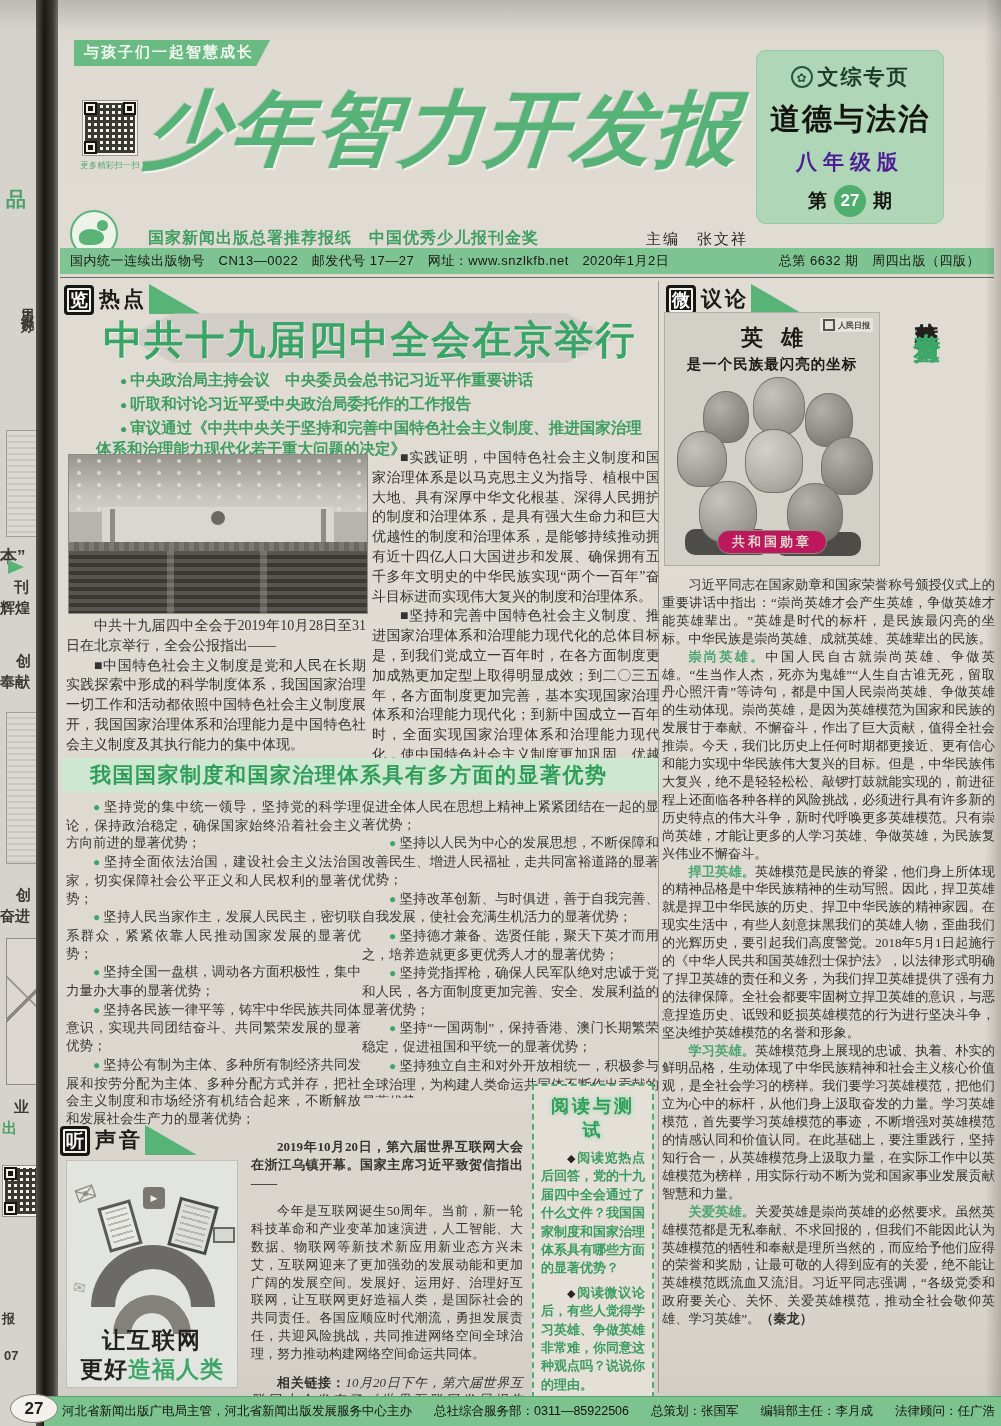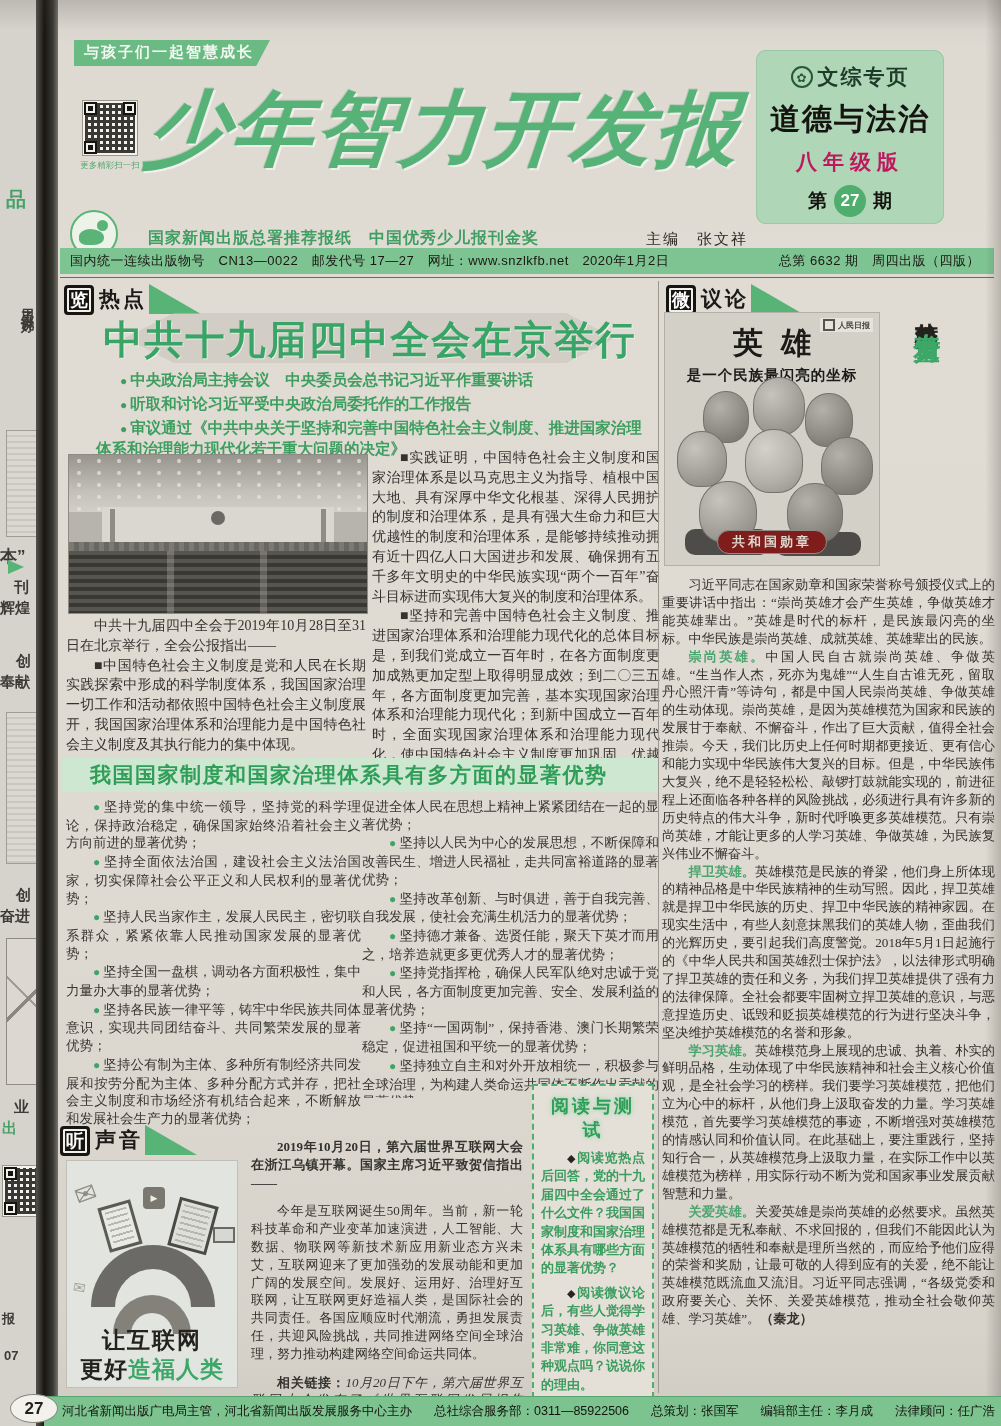--- a/index.html
+++ b/index.html
@@ -58,21 +58,21 @@
   .rule-top{position:absolute;left:2px;top:277px;width:934px;height:1px;background:#6e6b64;}
 
   
   .edition{position:absolute;left:698px;top:50px;width:188px;height:174px;background:#aed6b7;border-radius:10px;
         box-shadow:inset 0 0 0 1px #9bc8a5;display:flex;flex-direction:column;align-items:center;padding-top:13px;box-sizing:border-box;}
   .ed-row1{display:flex;align-items:center;gap:5px;}
   .flower{width:22px;height:22px;border:2px solid #27583b;border-radius:50%;color:#27583b;font-size:12px;
         line-height:20px;text-align:center;box-sizing:border-box;}
   .ed-col{font-family:"Liberation Sans","DejaVu Sans",sans-serif;font-weight:bold;font-size:21px;color:#1f3b29;letter-spacing:2px;}
   .ed-subject{margin-top:8px;font-weight:bold;font-size:30px;color:#151410;letter-spacing:2px;}
-  .ed-grade{margin-top:8px;font-family:"Liberation Sans","DejaVu Sans",sans-serif;font-weight:bold;font-size:21px;color:#be185d;letter-spacing:6px;}
+  .ed-grade{margin-top:8px;font-family:"Liberation Sans","DejaVu Sans",sans-serif;font-weight:bold;font-size:21px;color:#4c1d95;letter-spacing:6px;}
   .ed-issue{margin-top:9px;display:flex;align-items:center;gap:7px;font-weight:bold;font-size:19px;color:#151410;}
   .issue-circle{width:32px;height:32px;border-radius:50%;background:#4fae6d;color:#fff;display:flex;align-items:center;
         justify-content:center;font-family:"Liberation Sans","DejaVu Sans",sans-serif;font-size:17px;font-weight:bold;}
 
   
   .sec{position:absolute;display:flex;align-items:flex-end;height:34px;}
   .sec-badge{width:30px;height:30px;background:#161511;border:3px solid #161511;box-shadow:inset 0 0 0 2px #f2f0ea;
         color:#fff;display:flex;align-items:center;justify-content:center;font-family:"Liberation Sans","DejaVu Sans",sans-serif;
         font-size:18px;font-weight:bold;box-sizing:border-box;border-radius:4px;}
   .sec-rest{font-family:"Liberation Sans","DejaVu Sans",sans-serif;font-weight:bold;font-size:21px;color:#1b1a17;
@@ -150,28 +150,28 @@
   .quiz p{margin:0 0 6px;font-weight:bold;font-size:13px;line-height:18.4px;text-align:justify;text-indent:2em;color:#3c9c5f;}
   .quiz p::before{content:"◆";color:#26251f;margin-right:1px;font-size:11px;}
 
   
   .vrule{position:absolute;left:600px;top:281px;width:1px;height:1112px;background:#9b988f;}
   .poster{position:absolute;left:606px;top:312px;width:214px;height:252px;background:#d3d0c8;border:1px solid #b2afa7;overflow:hidden;}
   .poster-logo{position:absolute;top:5px;right:6px;display:flex;align-items:center;gap:3px;background:#e6e3db;padding:1px 3px;}
   .logo-mark{width:8px;height:8px;border:2px solid #55534e;}
   .logo-text{font-family:"Liberation Sans","DejaVu Sans",sans-serif;font-size:8px;font-weight:bold;color:#45433e;}
   .poster-title{margin:10px 0 0;text-align:center;font-family:"Liberation Sans","DejaVu Sans",sans-serif;font-weight:bold;
-        font-size:30px;color:#1b1a17;letter-spacing:18px;padding-left:18px;}
+        font-size:22px;color:#1b1a17;letter-spacing:18px;padding-left:18px;}
   .poster-sub{margin:2px 0 0;text-align:center;font-weight:bold;font-size:14.5px;color:#1b1a17;letter-spacing:1px;}
   .head{position:absolute;border:1px solid #74726b;border-radius:48% 48% 42% 42%;}
   .tone-a{background:radial-gradient(circle at 35% 30%,#c7c4bd,#a3a19a 55%,#85837c);}
   .tone-b{background:radial-gradient(circle at 35% 30%,#b4b1aa,#8e8c85 55%,#6f6d66);}
   .tone-c{background:radial-gradient(circle at 35% 30%,#d4d1ca,#b5b3ab 55%,#92908a);}
   .shoulder{position:absolute;background:#4e4c48;border-radius:10px;}
-  .medal{position:absolute;bottom:11px;left:50%;transform:translateX(-50%);background:#7f1d1d;color:#ded9cf;
+  .medal{position:absolute;bottom:11px;left:50%;transform:translateX(-50%);background:#be185d;color:#ded9cf;
         border:1px solid #8f8c85;border-radius:12px;padding:2px 14px;font-weight:bold;font-size:13px;letter-spacing:3px;white-space:nowrap;}
   .vhead{position:absolute;left:826px;top:304px;width:56px;height:282px;writing-mode:vertical-rl;text-orientation:upright;
         font-family:"Liberation Sans","DejaVu Sans",sans-serif;font-weight:bold;line-height:1;overflow:hidden;}
   .vh-black{font-size:23px;color:#23221e;letter-spacing:1px;}
   .vh-green{font-size:27px;color:#3da768;letter-spacing:2px;}
   .mtext{position:absolute;left:604px;top:576px;width:333px;height:818px;overflow:hidden;}
   .mtext p{margin:0;font-size:13.2px;line-height:17.9px;text-align:justify;text-indent:2em;color:#33322e;}
   .mtext .lead{color:#4ba56f;font-weight:bold;}
   .mtext .tail{font-weight:bold;}
 

